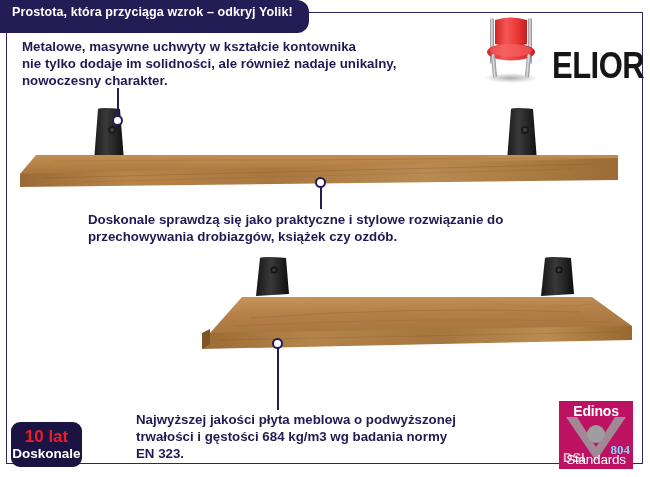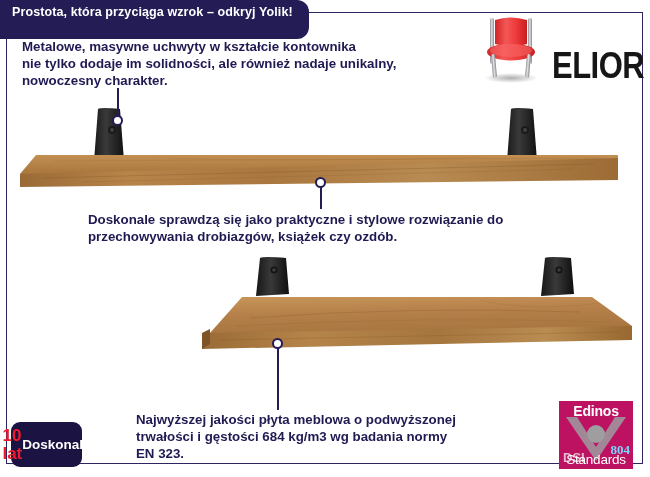--- a/index.html
+++ b/index.html
@@ -27,21 +27,21 @@
     border: 1.5px solid #2b2560;
     box-sizing: border-box;
     pointer-events: none;
   }
   
   .header-bar {
     position: absolute;
     left: 0px;
     top: 0px;
     height: 23px;
-    padding: 0 16px 16px 12px;
+    padding: 0 16px 10px 12px;
     background: #231c55;
     border-radius: 0 12px 12px 0;
     display: flex;
     align-items: center;
     z-index: 6;
   }
   .header-title {
     color: #ffffff;
     font-size: 12.5px;
     font-weight: bold;
@@ -110,21 +110,21 @@
   
   .warranty {
     position: absolute;
     left: 11px;
     top: 422px;
     width: 71px;
     height: 45px;
     background: #1b1442;
     border-radius: 9px;
     display: flex;
-    flex-direction: row;
+    flex-direction: column;
     align-items: center;
     justify-content: center;
     z-index: 6;
   }
   .warranty-top {
     color: #ee1c2a;
     font-size: 17px;
     font-weight: bold;
     line-height: 18px;
   }

